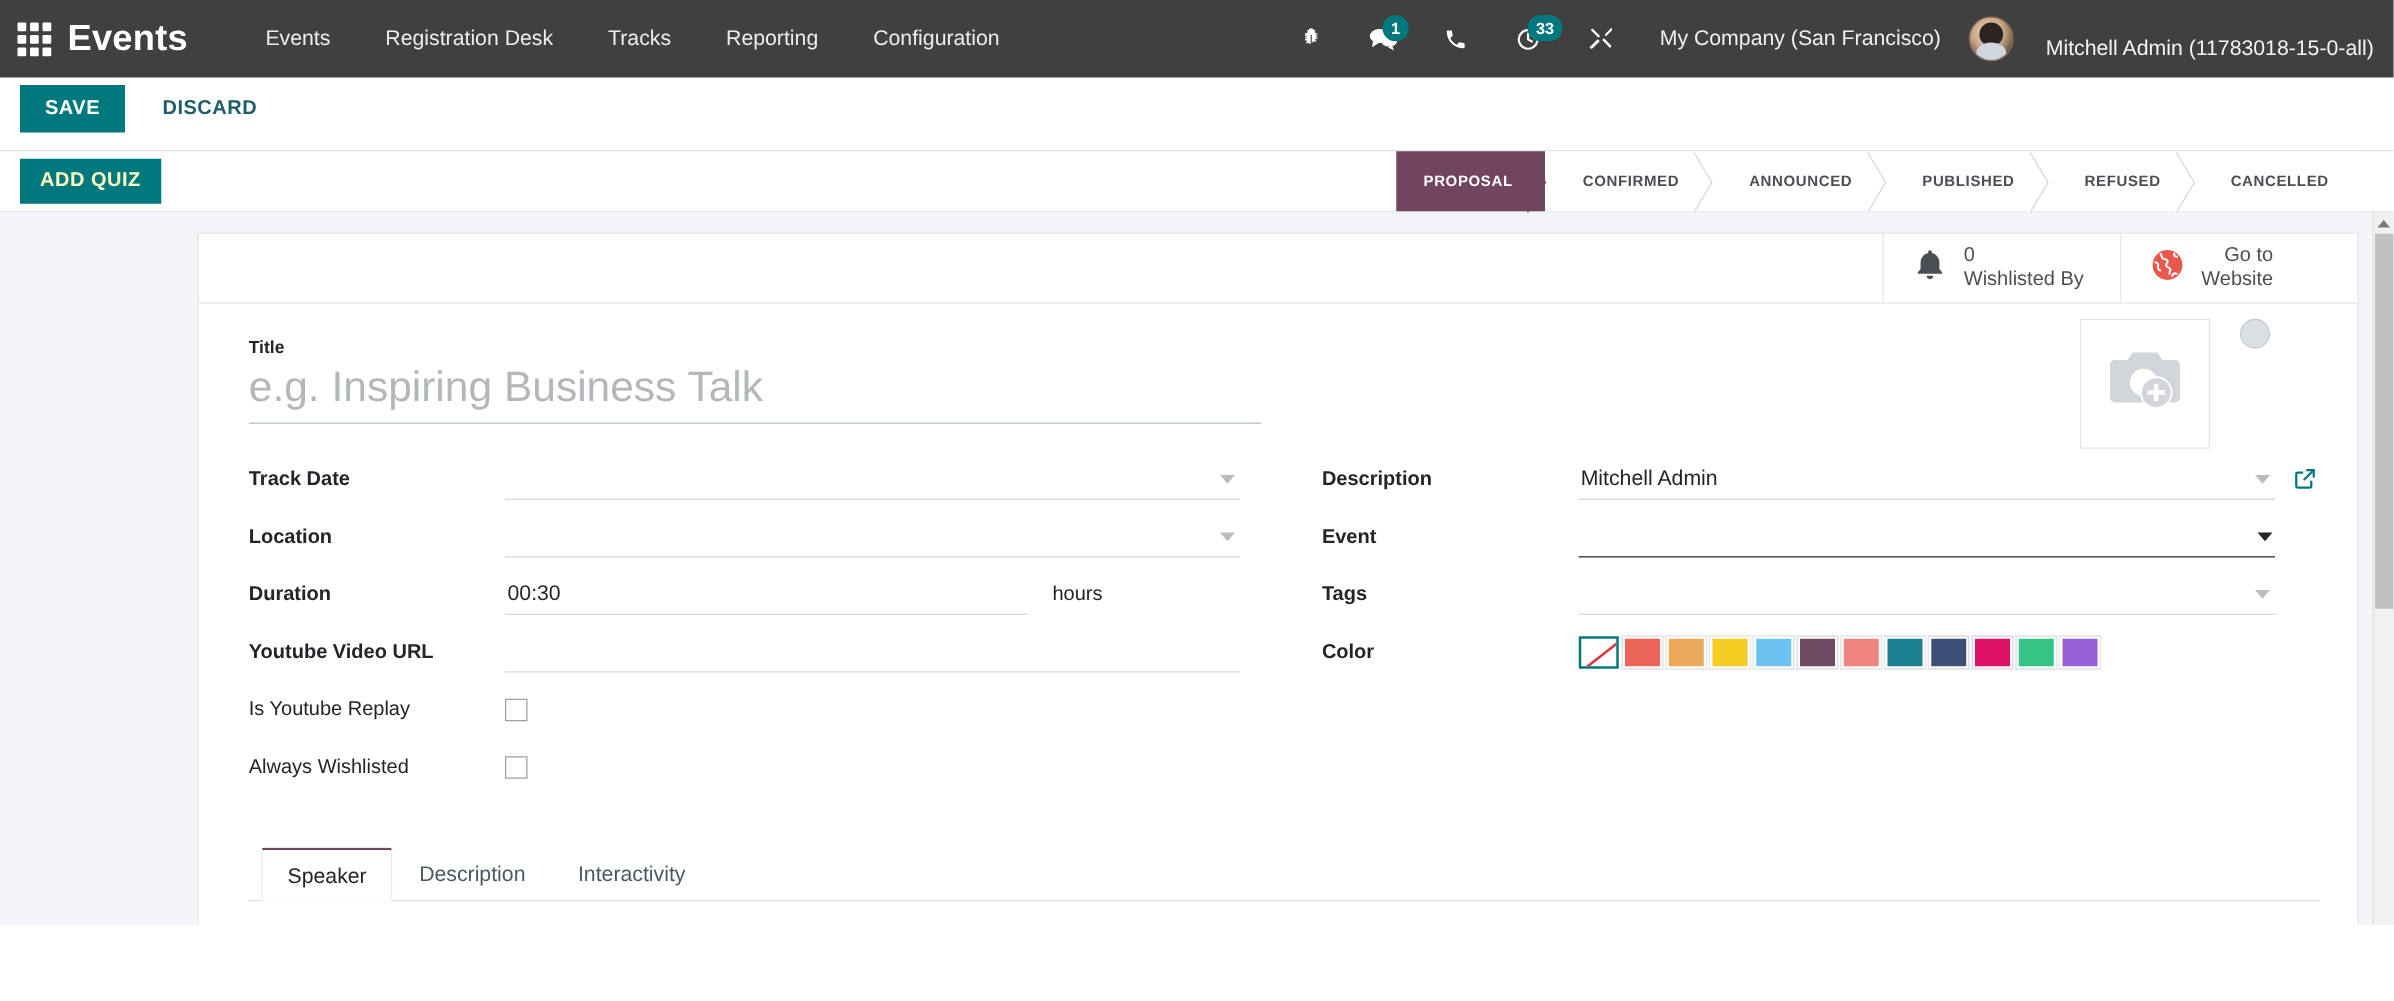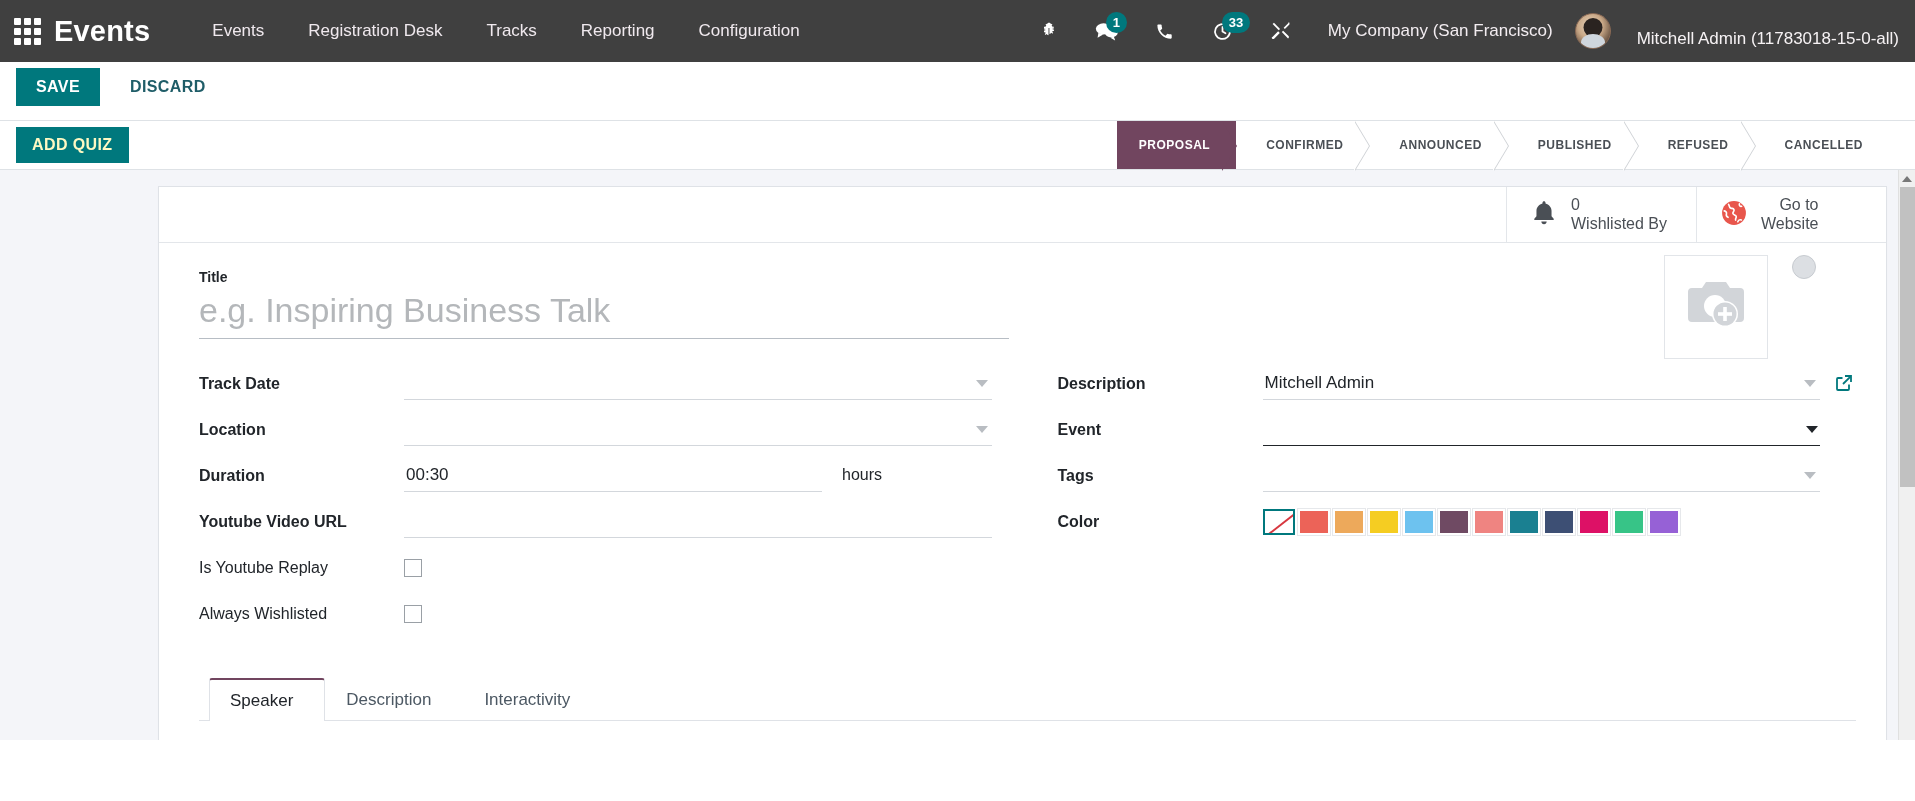--- a/index.html
+++ b/index.html
@@ -295,21 +295,21 @@
   .sw.none::after {
     content: ""; position: absolute; left: -6px; top: 50%;
     width: 48px; height: 2px; background: #d7373f;
     transform: rotate(-38deg); transform-origin: center;
   }
 
   
   .notebook { margin: 34px 0 0 0; padding: 0 0 0 10px; border-bottom: 1px solid #dfe2e7; display: flex; }
   .tab {
     font-size: 17px; color: #4c5863;
-    padding: 11px 31px 10px 20px;
+    padding: 11px 20px 10px 20px;
     border: 1px solid transparent;
     border-bottom: none;
     cursor: pointer;
     background: transparent;
     position: relative; top: 1px;
     white-space: nowrap;
   }
   .tab.active {
     color: #21252a;
     background: #ffffff;

